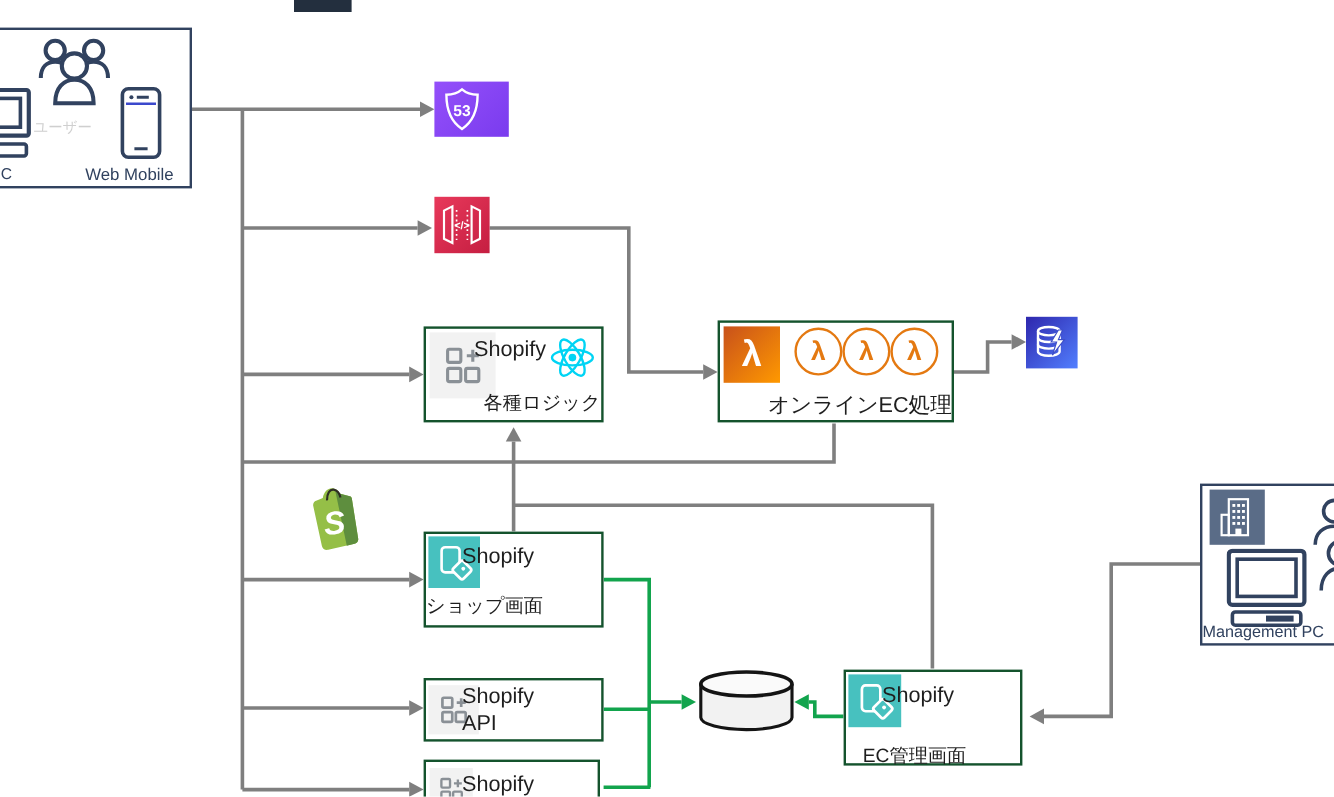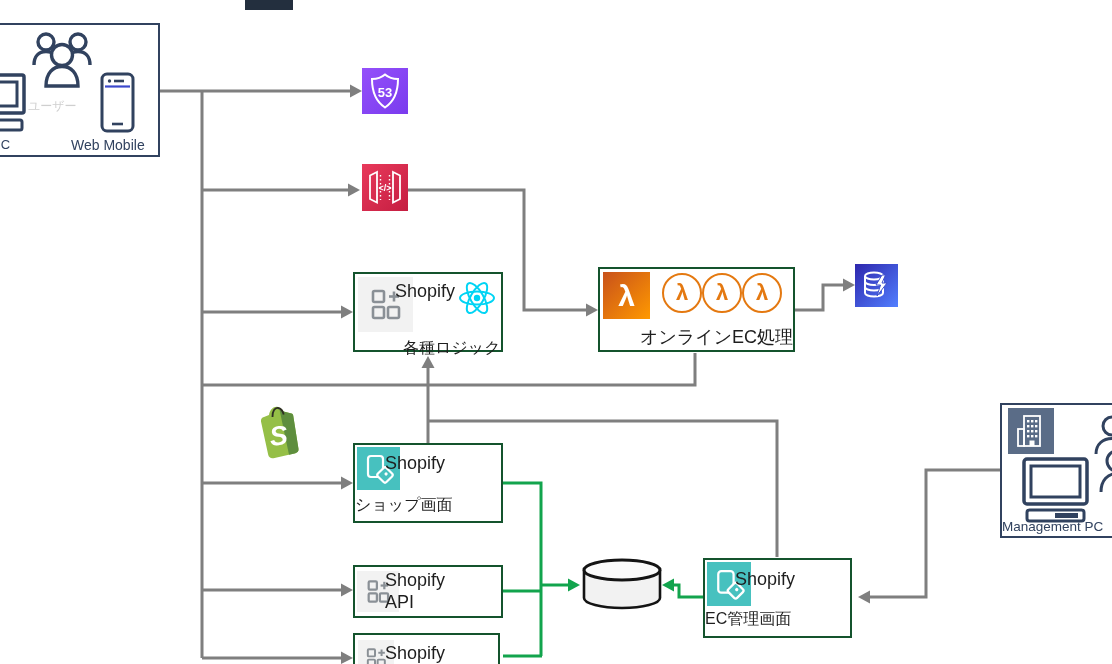--- a/index.html
+++ b/index.html
@@ -97,21 +97,21 @@
       <rect x="2" y="2" width="31" height="57" rx="5" fill="#fff" stroke="#31425F" stroke-width="3"></rect>
       <circle cx="9.5" cy="9" r="1.7" fill="#31425F"></circle>
       <line x1="14" y1="9" x2="24" y2="9" stroke="#31425F" stroke-width="2.6"></line>
       <line x1="5" y1="14.5" x2="30" y2="14.5" stroke="#3B48CC" stroke-width="2.2"></line>
       <line x1="12" y1="52" x2="23" y2="52" stroke="#31425F" stroke-width="2.6"></line>
     </svg>
     <div class="t navylabel" style="left:20px;right:auto;width:30px;top:112px;font-size:13px;">PC</div>
     <div class="t navylabel" style="left:99px;right:auto;width:92px;top:112px;font-size:14px;">Web Mobile</div>
   </div>
 
-  <div class="abs" style="left:362px;top:68px;width:46px;height:46px;z-index:2;
+  <div class="abs" style="left:362px;top:68px;width:62px;height:46px;z-index:2;
               background:linear-gradient(135deg,#9450FA,#7A3BEE);">
     <svg width="46" height="46" viewBox="0 0 46 46">
       <path d="M23 6.5 C19.5 9.6 14.5 11 10 11 C10 23 13.2 33 23 39.5 C32.8 33 36 23 36 11 C31.5 11 26.5 9.6 23 6.5 Z" fill="none" stroke="#fff" stroke-width="2"></path>
       <text x="23" y="28.5" font-size="13" font-weight="bold" fill="#fff" text-anchor="middle">53</text>
     </svg>
   </div>
 
   <div class="abs" style="left:362px;top:164px;width:46px;height:47px;z-index:2;
               background:linear-gradient(135deg,#E8395B,#C51E41);">
     <svg width="46" height="47" viewBox="0 0 46 47">
@@ -137,21 +137,21 @@
     </div>
     <svg class="abs" style="right:4px;top:6px;" width="40" height="36" viewBox="0 0 40 36">
       <g stroke="#00D4F4" stroke-width="2" fill="none">
         <ellipse cx="20" cy="18" rx="17" ry="6.5"></ellipse>
         <ellipse cx="20" cy="18" rx="17" ry="6.5" transform="rotate(60 20 18)"></ellipse>
         <ellipse cx="20" cy="18" rx="17" ry="6.5" transform="rotate(-60 20 18)"></ellipse>
       </g>
       <circle cx="20" cy="18" r="3.2" fill="#00D4F4"></circle>
     </svg>
     <div class="t title" style="top:7px;padding-left:40px;">Shopify</div>
-    <div class="t jp" style="top:64px;padding-left:48px;">各種ロジック</div>
+    <div class="t jp" style="top:52px;padding-left:48px;">各種ロジック</div>
   </div>
 
   <div class="wbox" style="left:598px;top:267px;width:197px;height:85px;">
     <div class="isq" style="left:3px;top:3px;width:47px;height:47px;
                 background:linear-gradient(135deg,#C8511B,#F90);color:#fff;
                 font-size:30px;font-weight:bold;">
       <span>λ</span>
     </div>
     <div class="lamcircle" style="left:62px;top:4px;">
       <span>λ</span>
@@ -239,21 +239,21 @@
     <div class="isq tealsq" style="left:2px;top:2px;width:44px;height:44px;">
       <svg width="44" height="44" viewBox="0 0 43 43">
         <rect x="11" y="9" width="15" height="21" rx="3" fill="none" stroke="#fff" stroke-width="2.2"></rect>
         <g transform="rotate(45 28 28)">
           <rect x="22" y="22" width="12" height="12" rx="2" fill="#47C1BF" stroke="#fff" stroke-width="2.2"></rect>
           <circle cx="28" cy="26.5" r="1.6" fill="#fff"></circle>
         </g>
       </svg>
     </div>
     <div class="t title" style="top:9px;padding-left:30px;">Shopify</div>
-    <div class="t jp" style="top:49px;">EC管理画面</div>
+    <div class="t jp" style="top:60px;padding-left:14px;">EC管理画面</div>
   </div>
 
   <div class="navybox" style="left:1000px;top:403px;width:125px;height:135px;">
     <div class="isq" style="left:6px;top:3px;width:46px;height:46px;background:#5A6C87;">
       <svg width="46" height="46" viewBox="0 0 46 46">
         <rect x="16" y="8" width="16" height="30" fill="none" stroke="#fff" stroke-width="1.8"></rect>
         <rect x="10" y="21" width="6" height="17" fill="none" stroke="#fff" stroke-width="1.8"></rect>
         <g fill="#fff">
           <rect x="19" y="12" width="2.4" height="2.4"></rect>
             <rect x="23" y="12" width="2.4" height="2.4"></rect>

